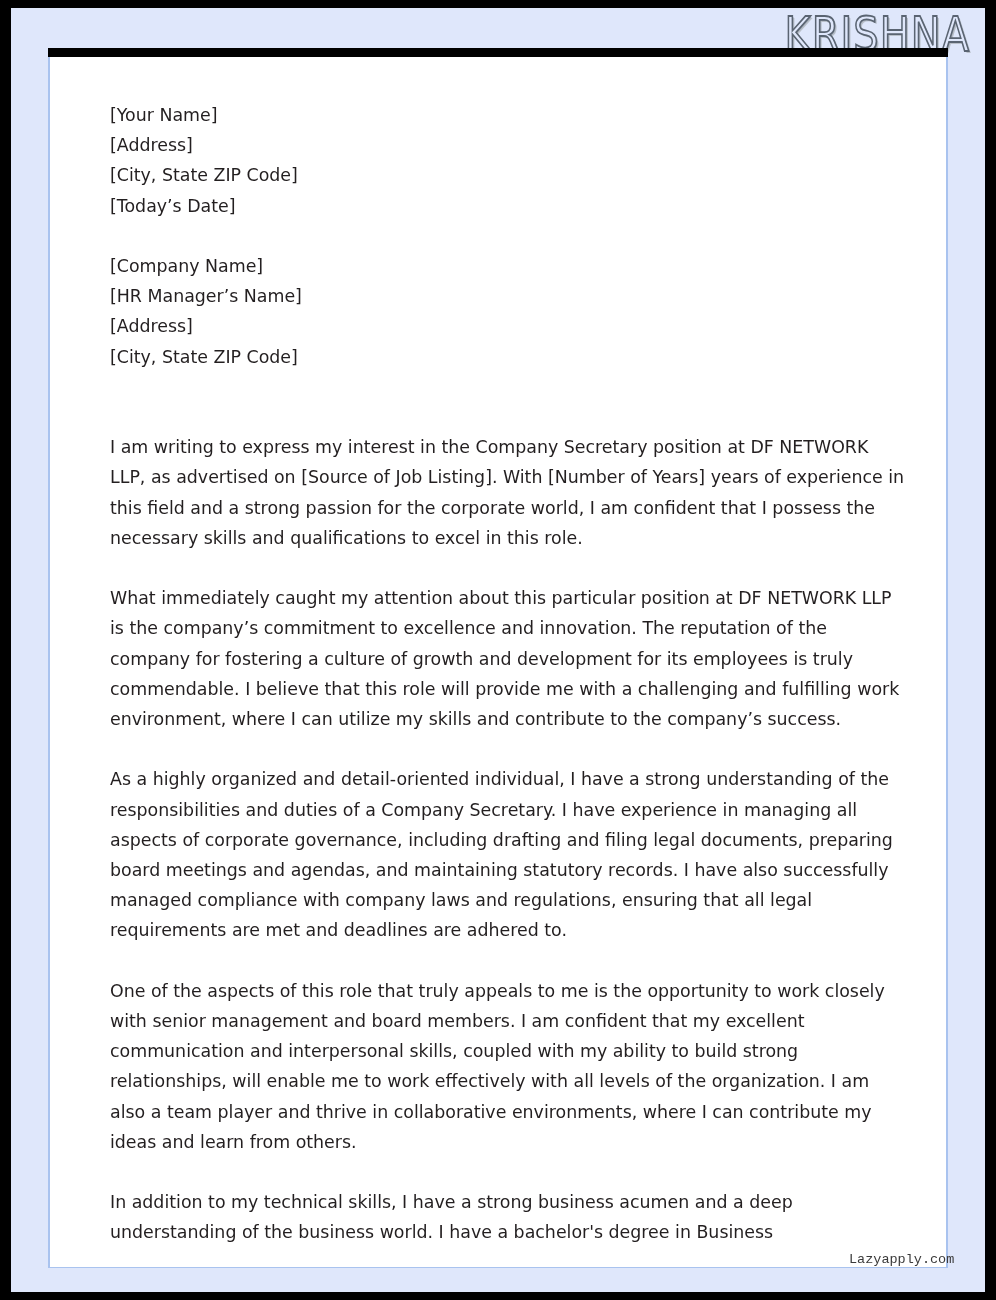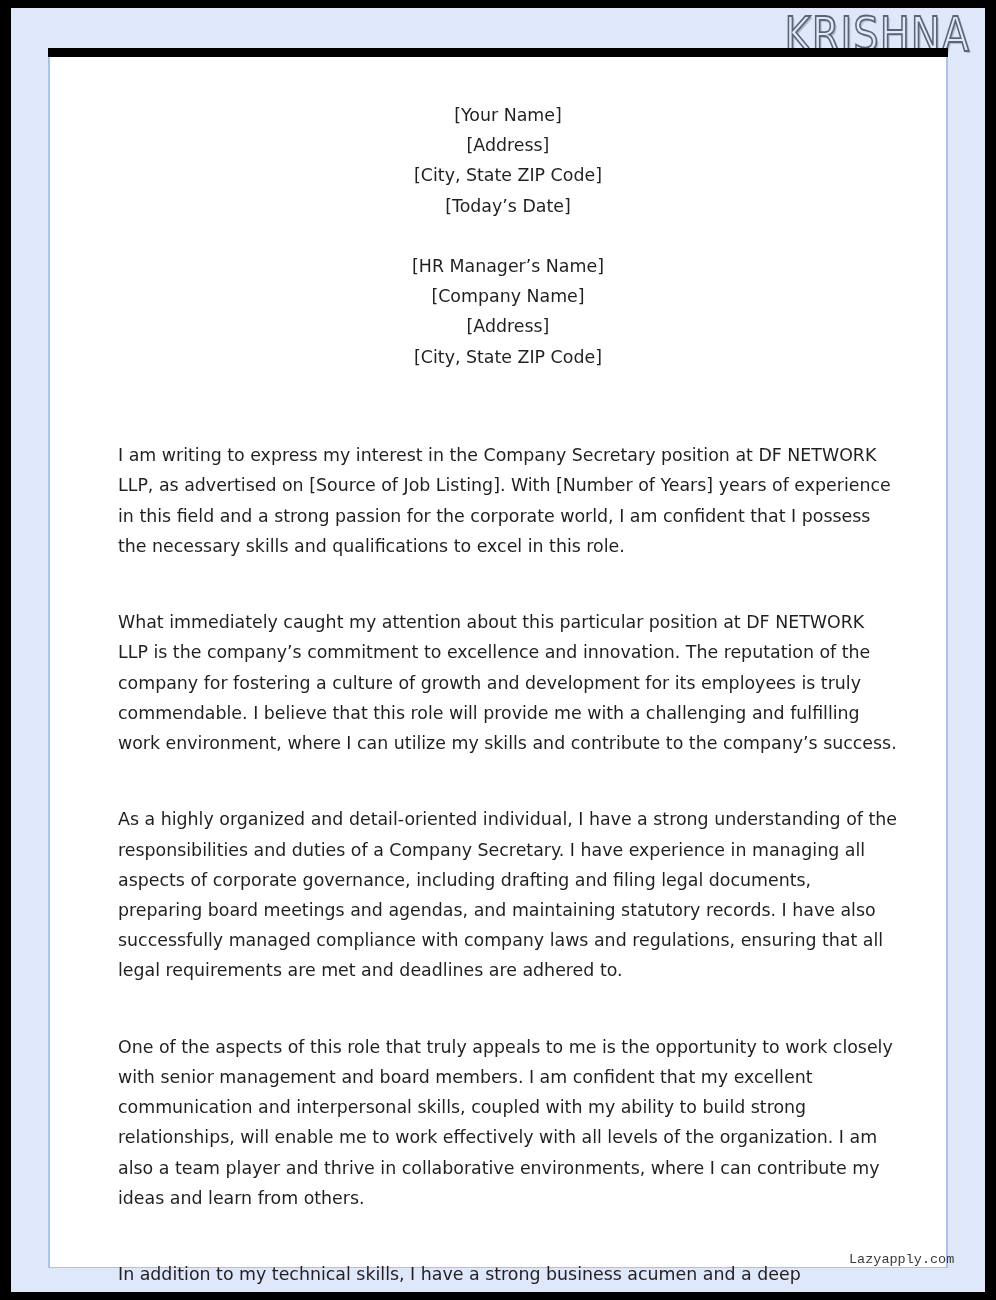--- a/index.html
+++ b/index.html
@@ -97,27 +97,26 @@
     width: 900px;
     box-sizing: border-box;
     padding: 43px 42px 0 62px;
     font-family: "DejaVu Sans", sans-serif;
     font-size: 17.4px;
     line-height: 30.2px;
     color: #231f20;
   }
   .addr-line {
     white-space: nowrap;
-    text-align: center;
   }
   .blank-line {
     height: 30.2px;
   }
   .para {
-    margin: 8px;
+    margin: 0;
     text-align: left;
   }
   .salutation {
     white-space: nowrap;
   }
 
   
   #watermark {
     position: absolute;
     left: 838px;
@@ -149,22 +148,22 @@
       <div>
         <div class="addr-line">[Your Name]</div>
         <div class="addr-line">[Address]</div>
         <div class="addr-line">[City, State ZIP Code]</div>
         <div class="addr-line">[Today’s Date]</div>
       </div>
 
       <div class="blank-line"></div>
 
       <div>
+        <div class="addr-line">[Company Name]</div>
         <div class="addr-line">[HR Manager’s Name]</div>
-        <div class="addr-line">[Company Name]</div>
         <div class="addr-line">[Address]</div>
         <div class="addr-line">[City, State ZIP Code]</div>
       </div>
 
       <div class="blank-line"></div>
 
 
       <div class="blank-line"></div>
 
       <p class="para">I am writing to express my interest in the Company Secretary position at DF NETWORK LLP, as advertised on [Source of Job Listing]. With [Number of Years] years of experience in this field and a strong passion for the corporate world, I am confident that I possess the necessary skills and qualifications to excel in this role.</p>

